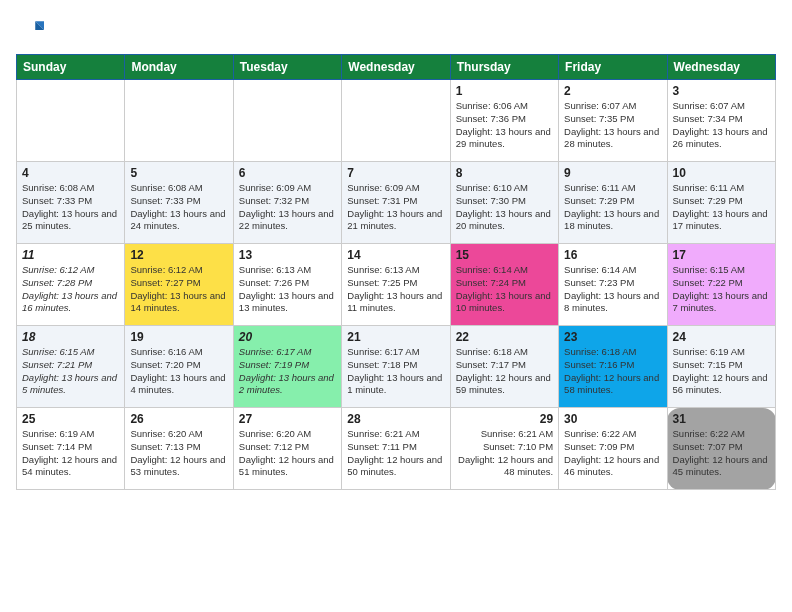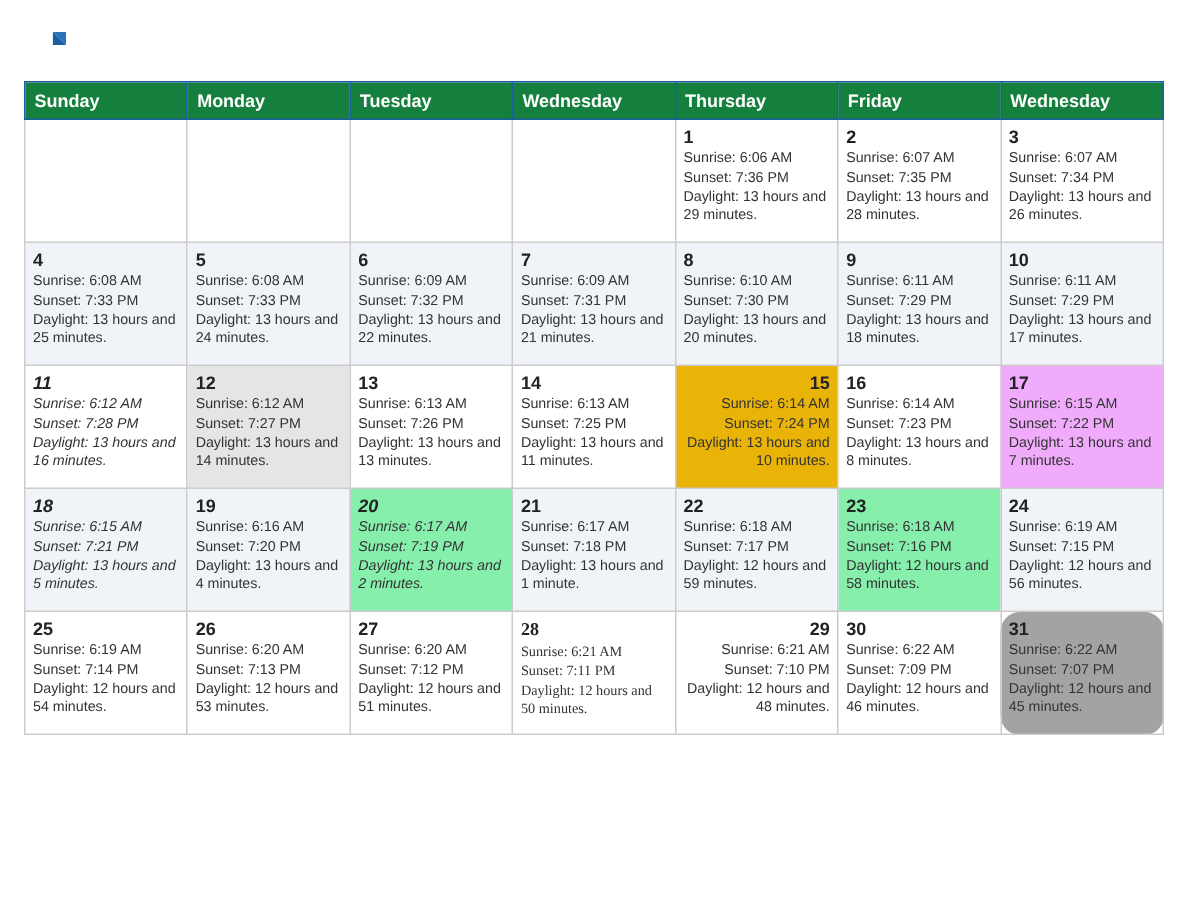--- a/index.html
+++ b/index.html
@@ -200,42 +200,42 @@
         </td>
       </tr>
       <tr>
         <td style="background: rgb(255, 255, 255); font-style: italic;">
           <span class="day-num">11</span>
           <div class="day-info">Sunrise: 6:12 AM
 Sunset: 7:28 PM
 Daylight: 13 hours
 and 16 minutes.</div>
         </td>
-        <td style="background: #e5e5e5;">
+        <td style="background: #fde047;">
           <span class="day-num">12</span>
           <div class="day-info">Sunrise: 6:12 AM
 Sunset: 7:27 PM
 Daylight: 13 hours
 and 14 minutes.</div>
         </td>
         <td style="background: rgb(255, 255, 255);">
           <span class="day-num">13</span>
           <div class="day-info">Sunrise: 6:13 AM
 Sunset: 7:26 PM
 Daylight: 13 hours
 and 13 minutes.</div>
         </td>
         <td style="background: rgb(255, 255, 255);">
           <span class="day-num">14</span>
           <div class="day-info">Sunrise: 6:13 AM
 Sunset: 7:25 PM
 Daylight: 13 hours
 and 11 minutes.</div>
         </td>
-        <td style="background: #eab308; text-align: right;">
+        <td style="background: #ec4899;">
           <span class="day-num">15</span>
           <div class="day-info">Sunrise: 6:14 AM
 Sunset: 7:24 PM
 Daylight: 13 hours
 and 10 minutes.</div>
         </td>
         <td style="background: rgb(255, 255, 255);">
           <span class="day-num">16</span>
           <div class="day-info">Sunrise: 6:14 AM
 Sunset: 7:23 PM
@@ -279,21 +279,21 @@
 Daylight: 13 hours
 and 1 minute.</div>
         </td>
         <td style="background: rgb(240, 244, 249);">
           <span class="day-num">22</span>
           <div class="day-info">Sunrise: 6:18 AM
 Sunset: 7:17 PM
 Daylight: 12 hours
 and 59 minutes.</div>
         </td>
-        <td style="background: #86efac;">
+        <td style="background: #0ea5e9;">
           <span class="day-num">23</span>
           <div class="day-info">Sunrise: 6:18 AM
 Sunset: 7:16 PM
 Daylight: 12 hours
 and 58 minutes.</div>
         </td>
         <td style="background: rgb(240, 244, 249);">
           <span class="day-num">24</span>
           <div class="day-info">Sunrise: 6:19 AM
 Sunset: 7:15 PM
@@ -316,21 +316,21 @@
 Daylight: 12 hours
 and 53 minutes.</div>
         </td>
         <td style="background: rgb(255, 255, 255); margin-left: 34px;">
           <span class="day-num">27</span>
           <div class="day-info">Sunrise: 6:20 AM
 Sunset: 7:12 PM
 Daylight: 12 hours
 and 51 minutes.</div>
         </td>
-        <td style="background: rgb(255, 255, 255); font-family: Liberation Serif, serif;">
+        <td style="background: rgb(255, 255, 255);">
           <span class="day-num">28</span>
           <div class="day-info">Sunrise: 6:21 AM
 Sunset: 7:11 PM
 Daylight: 12 hours
 and 50 minutes.</div>
         </td>
         <td style="background: rgb(255, 255, 255); text-align: right;">
           <span class="day-num">29</span>
           <div class="day-info">Sunrise: 6:21 AM
 Sunset: 7:10 PM

